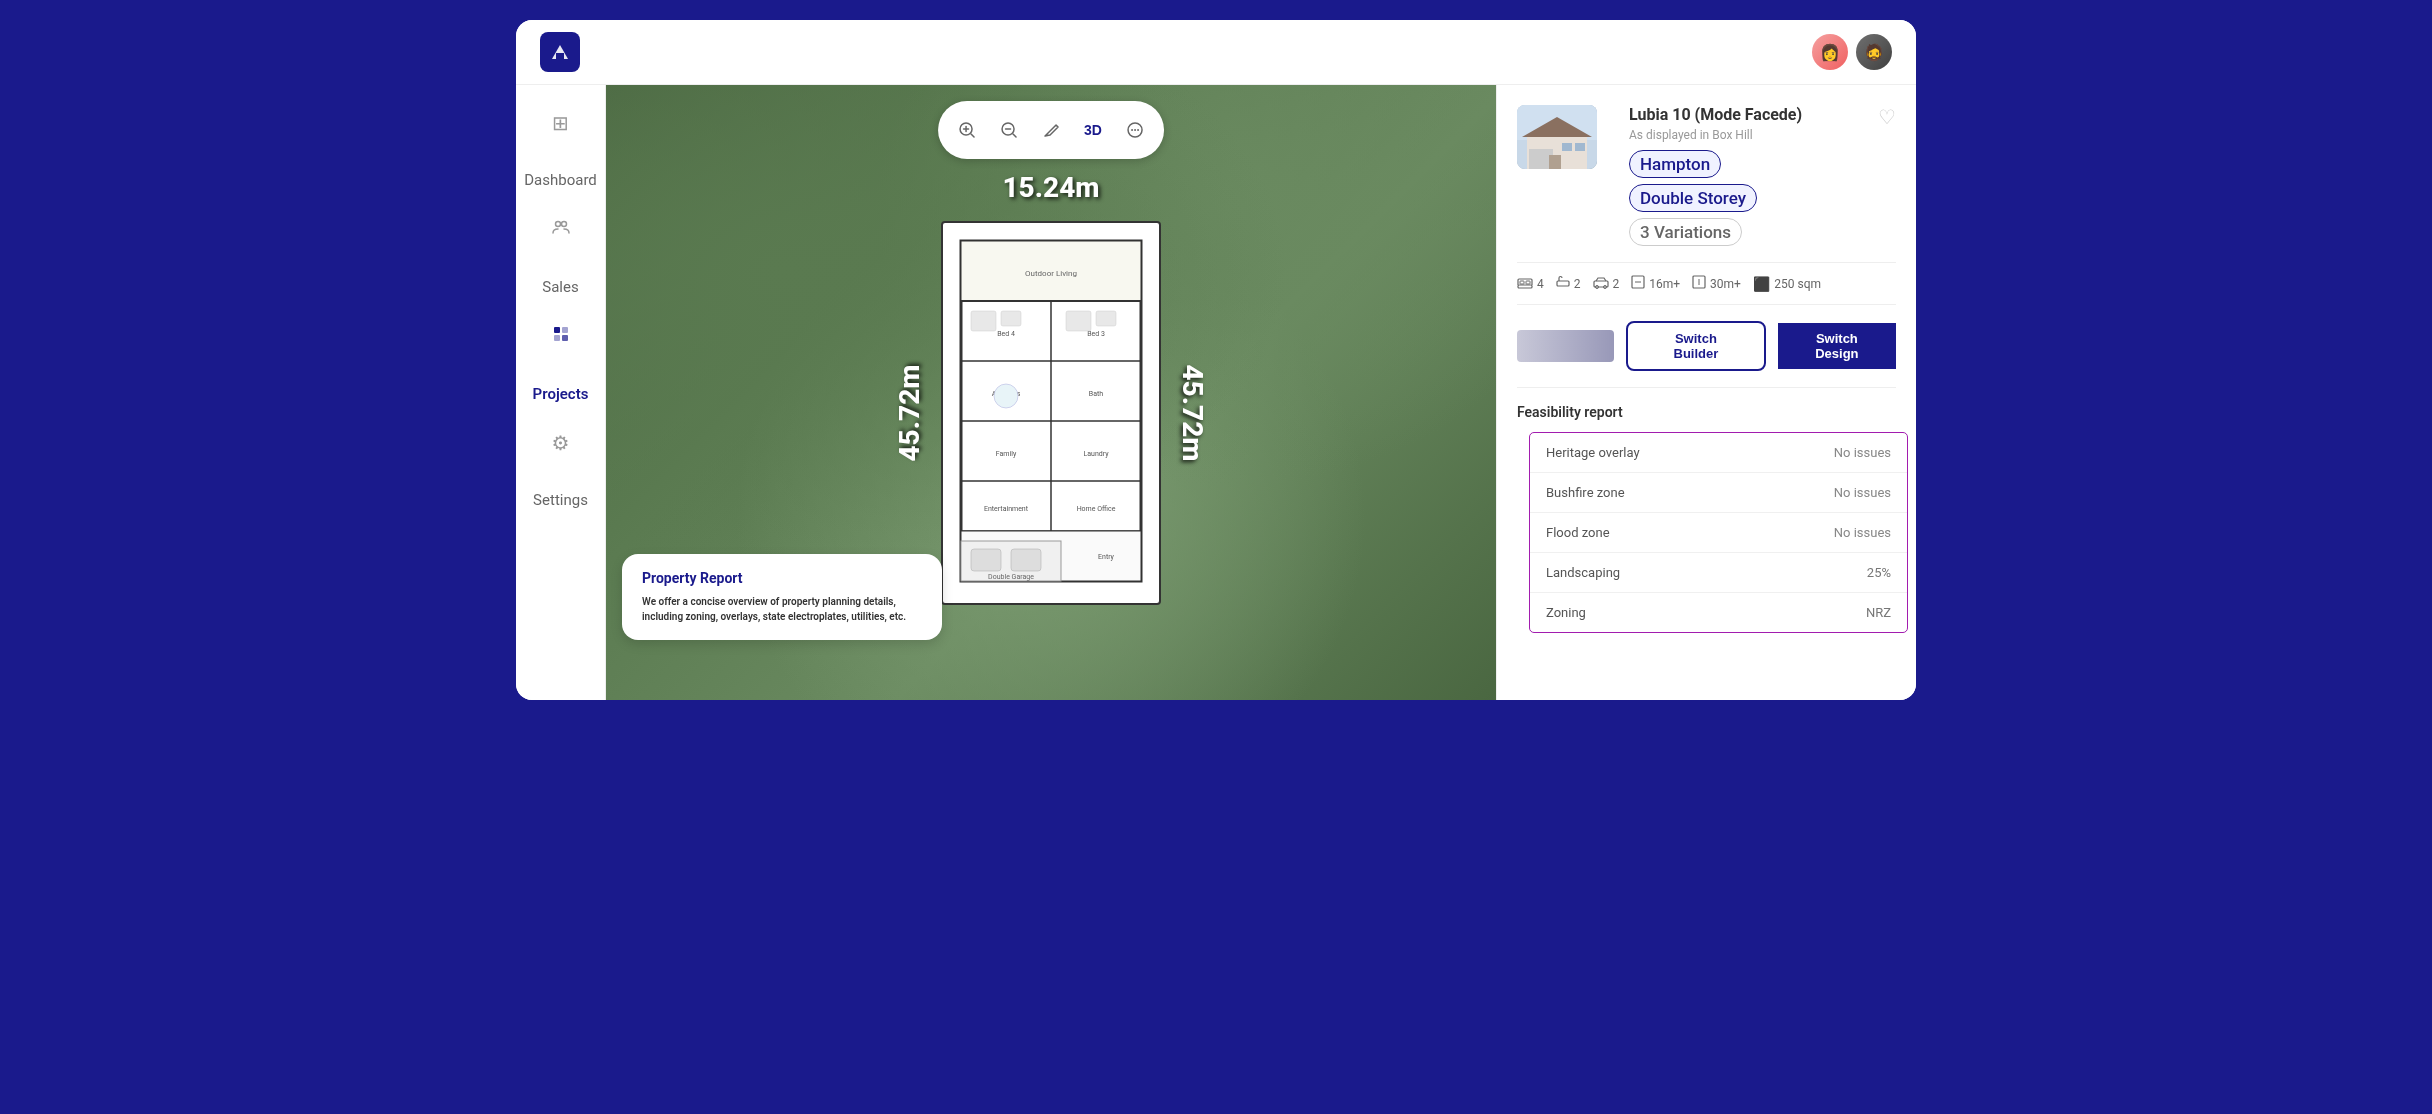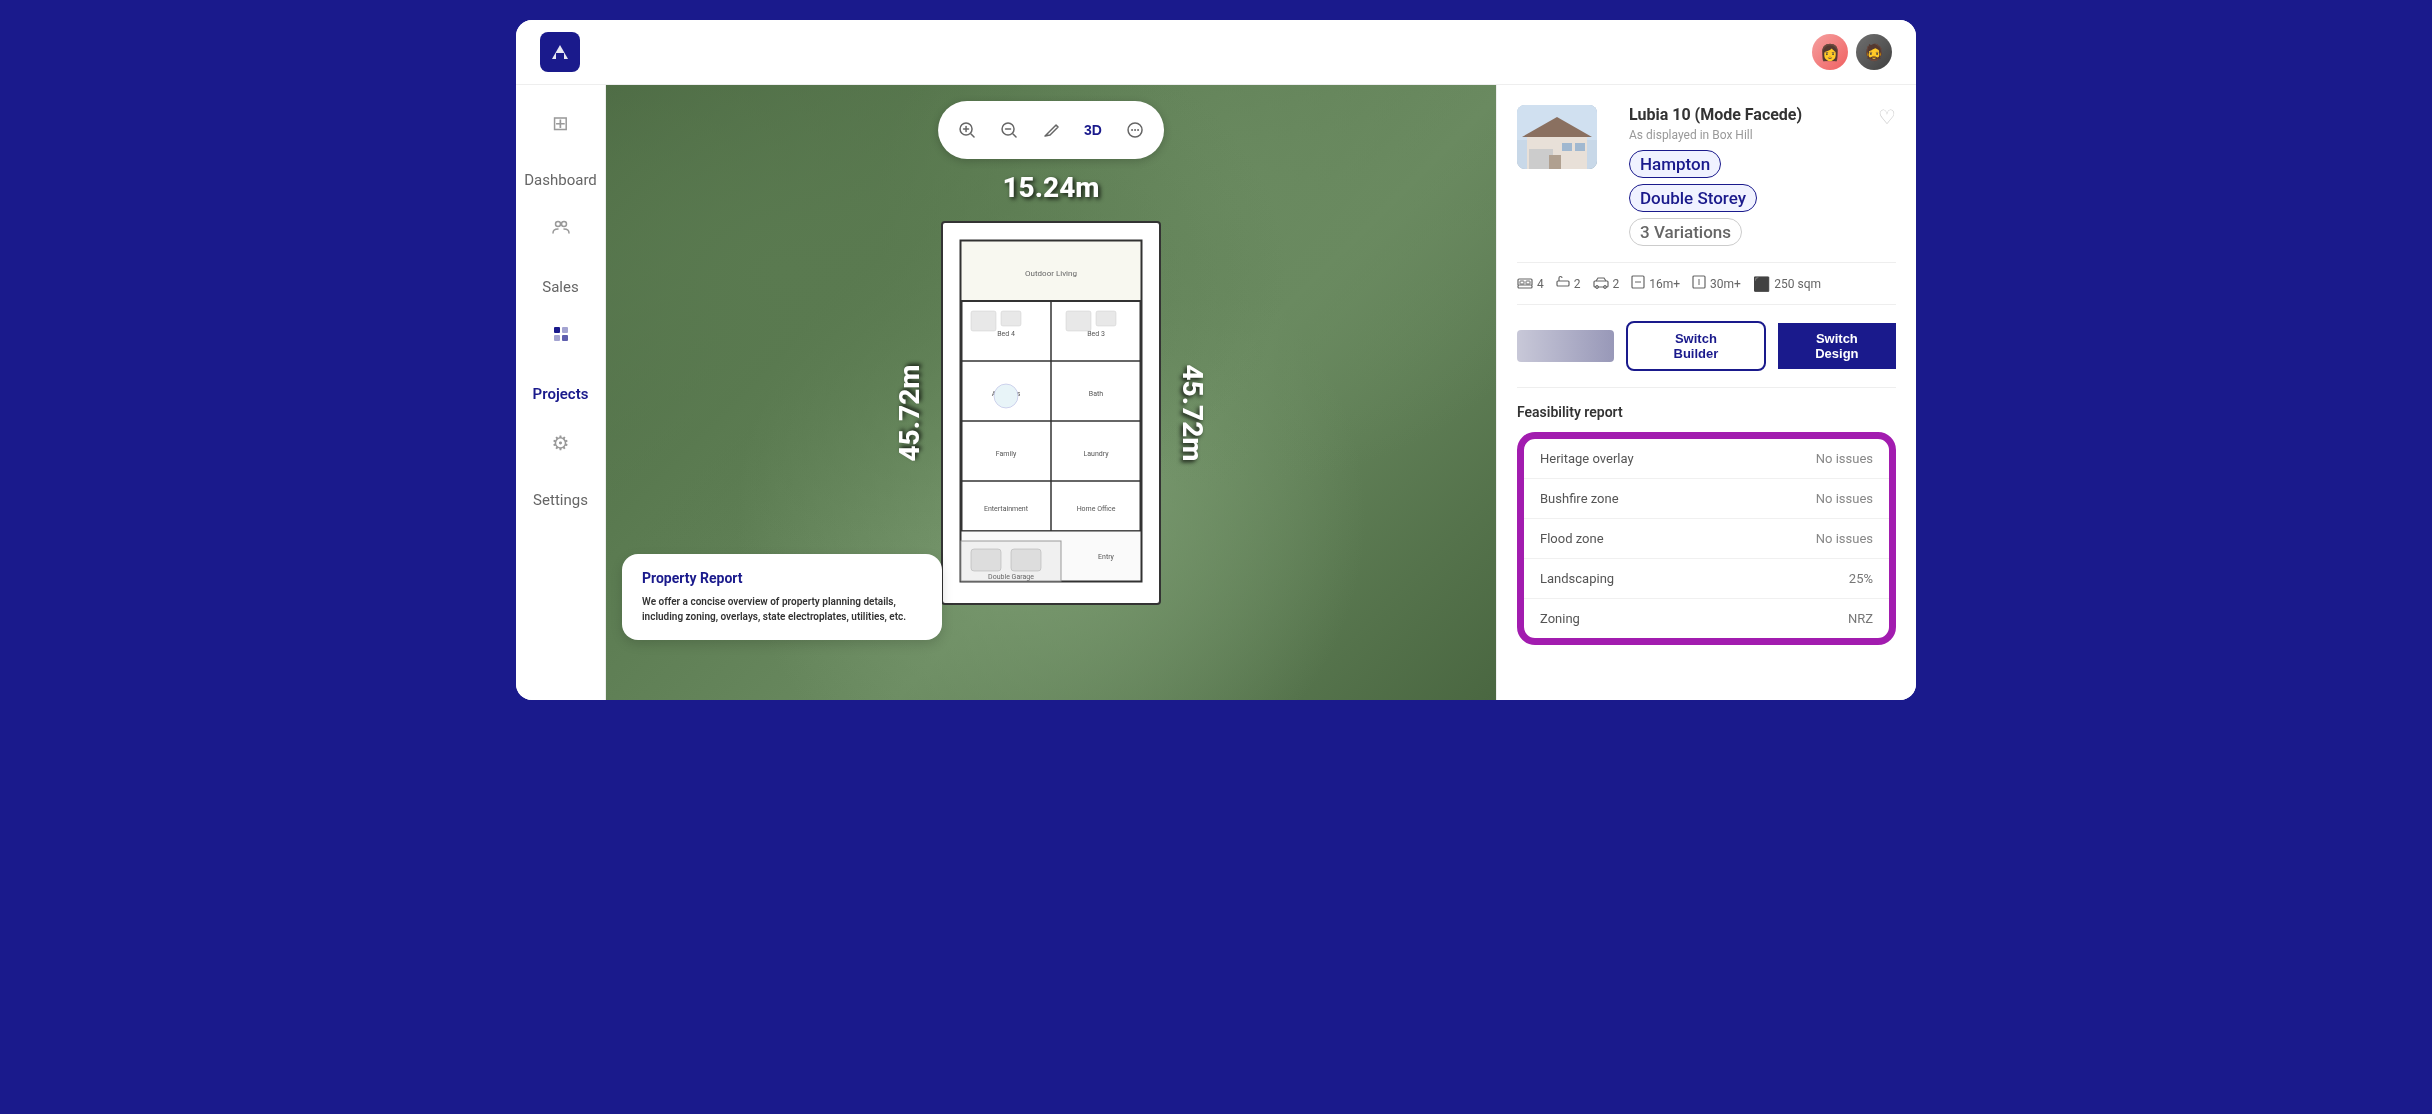--- a/index.html
+++ b/index.html
@@ -360,23 +360,24 @@
     }
     .divider { height: 1px; background: #eee; margin: 16px 0; }
     .section-title {
       font-size: 14px;
       font-weight: 600;
       color: #333;
       margin-bottom: 12px;
     }
     .feasibility-table {
       width: 100%;
-      border: 7px solid #a21caf;
-      border-radius: 18px;
+      border: 1px solid #a21caf;
+      border-radius: 5px;
       overflow: hidden;
+      margin-left: 12px;
     }
     .feasibility-row {
       display: flex;
       justify-content: space-between;
       padding: 12px 16px;
       border-bottom: 1px solid #f0f0f0;
       font-size: 13px;
     }
     .feasibility-row:last-child { border-bottom: none; }
     .feasibility-label { color: #555; }

